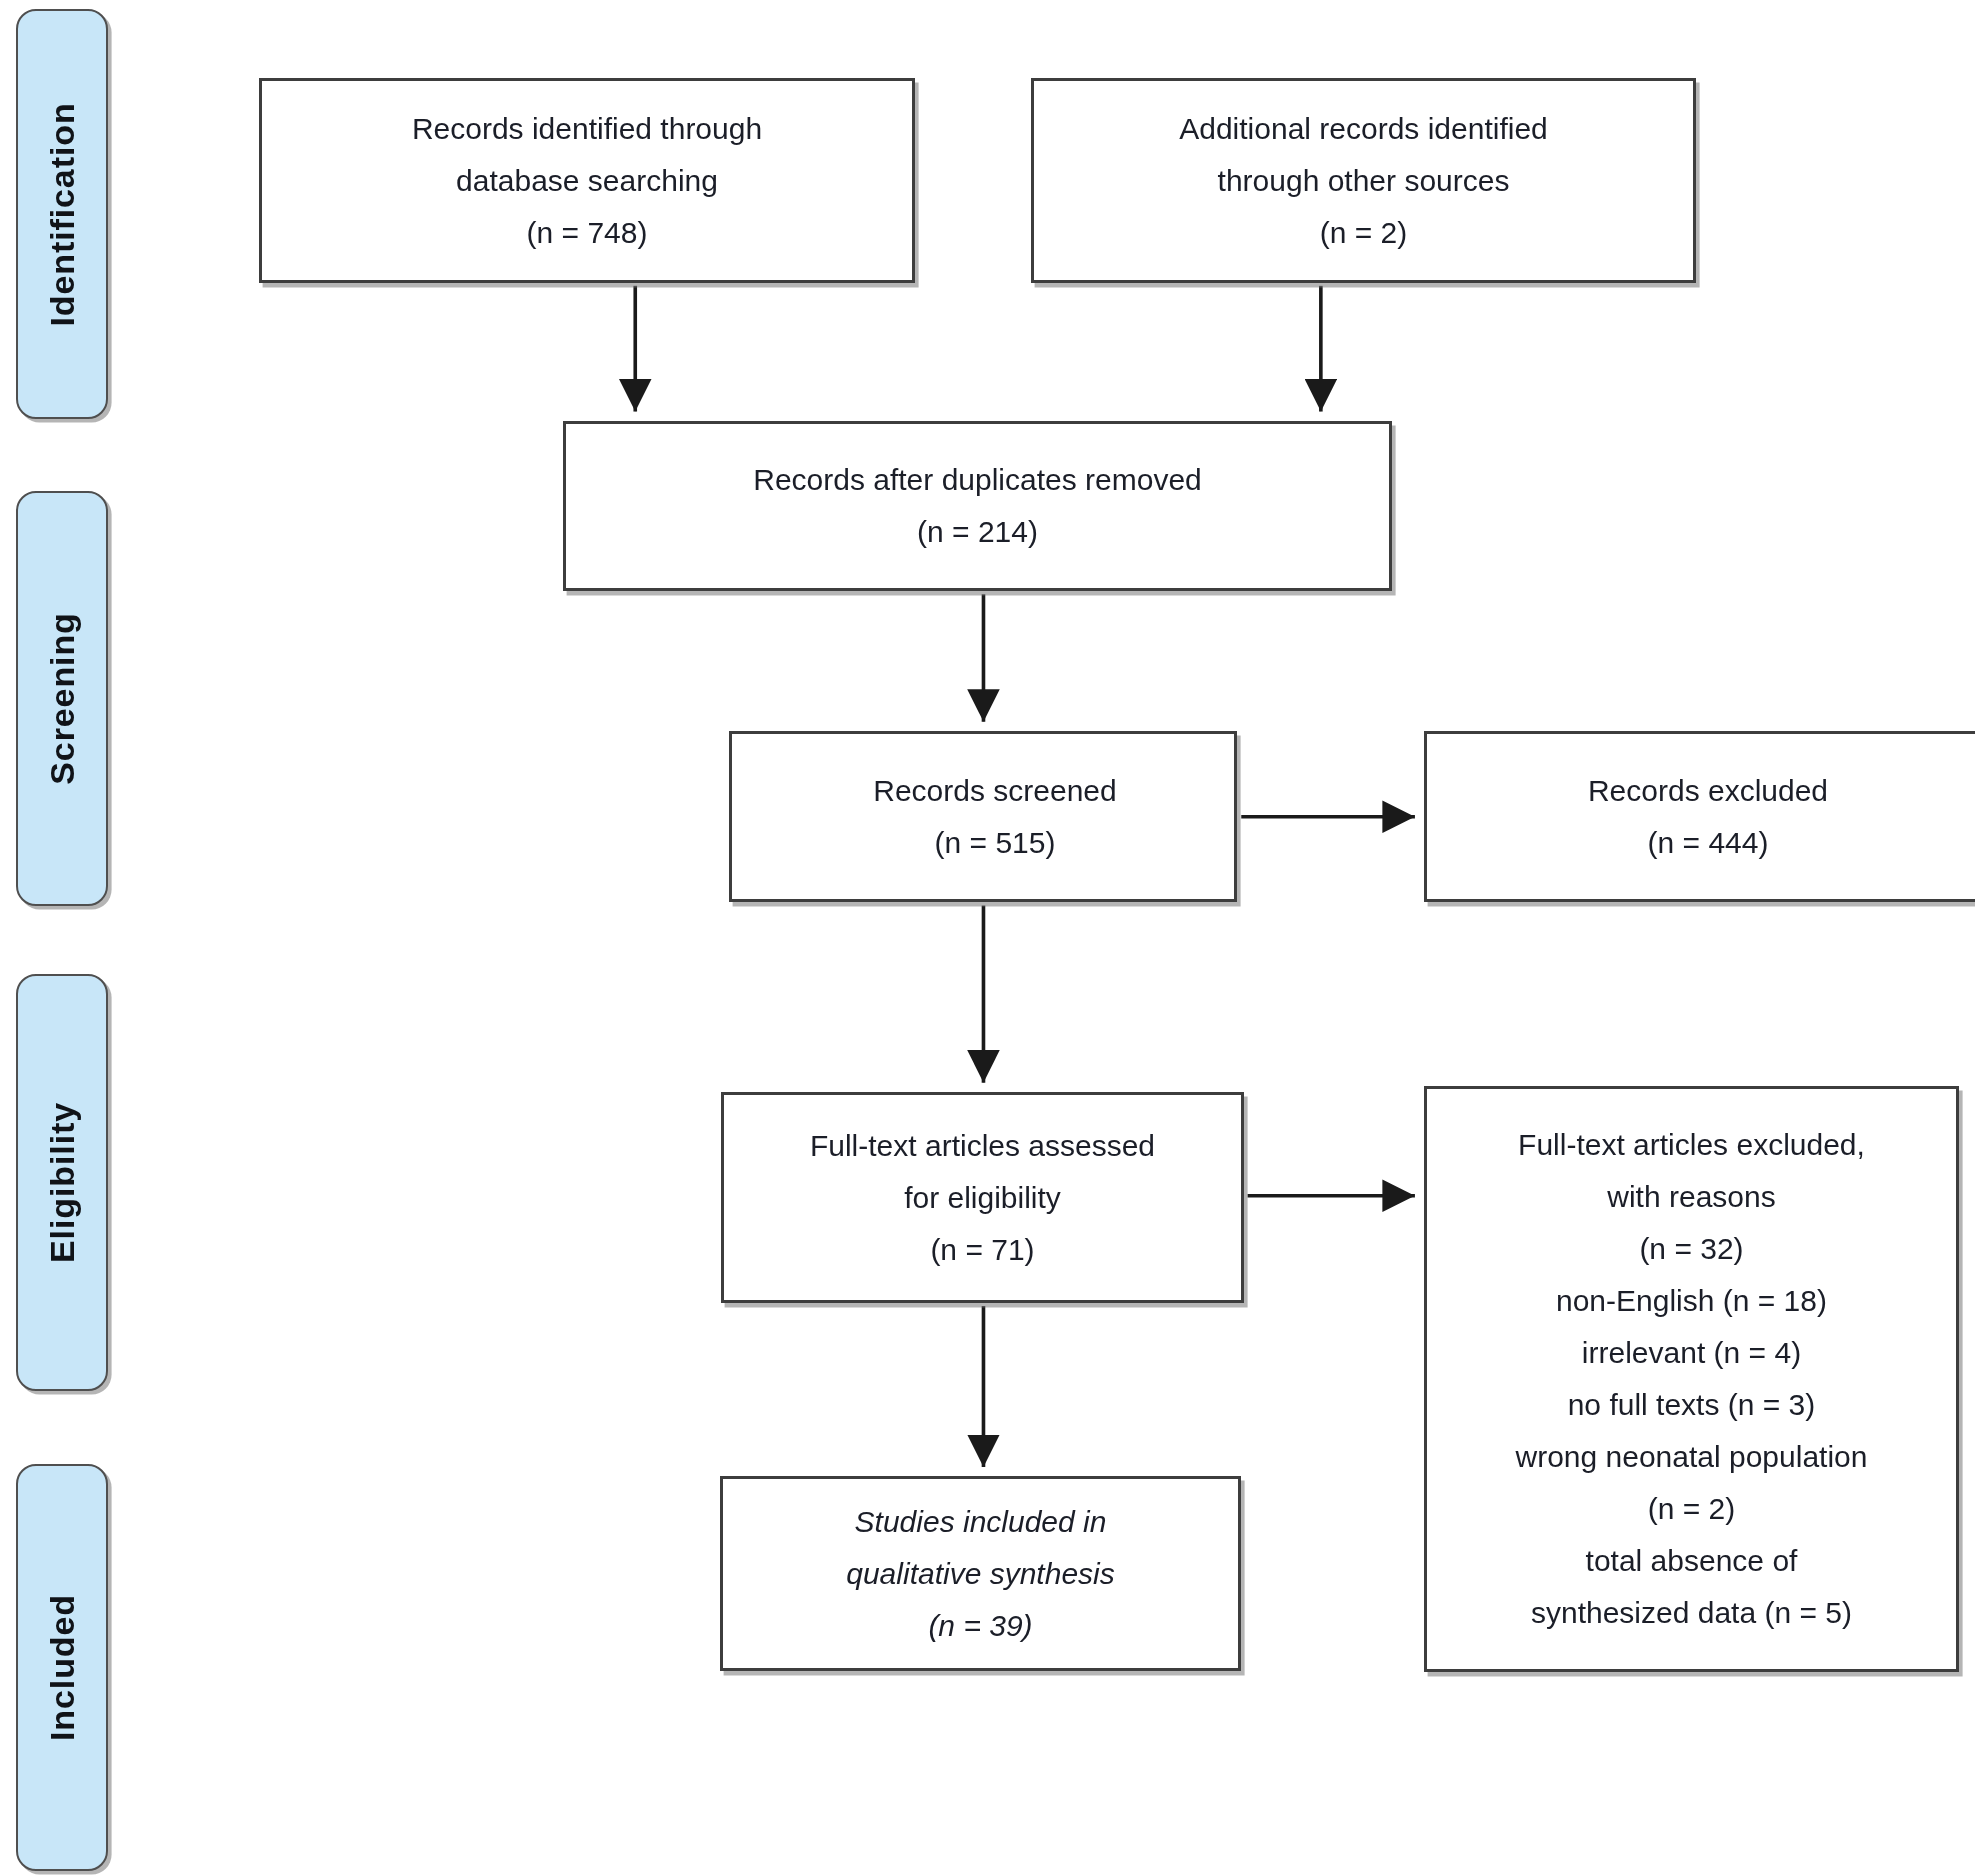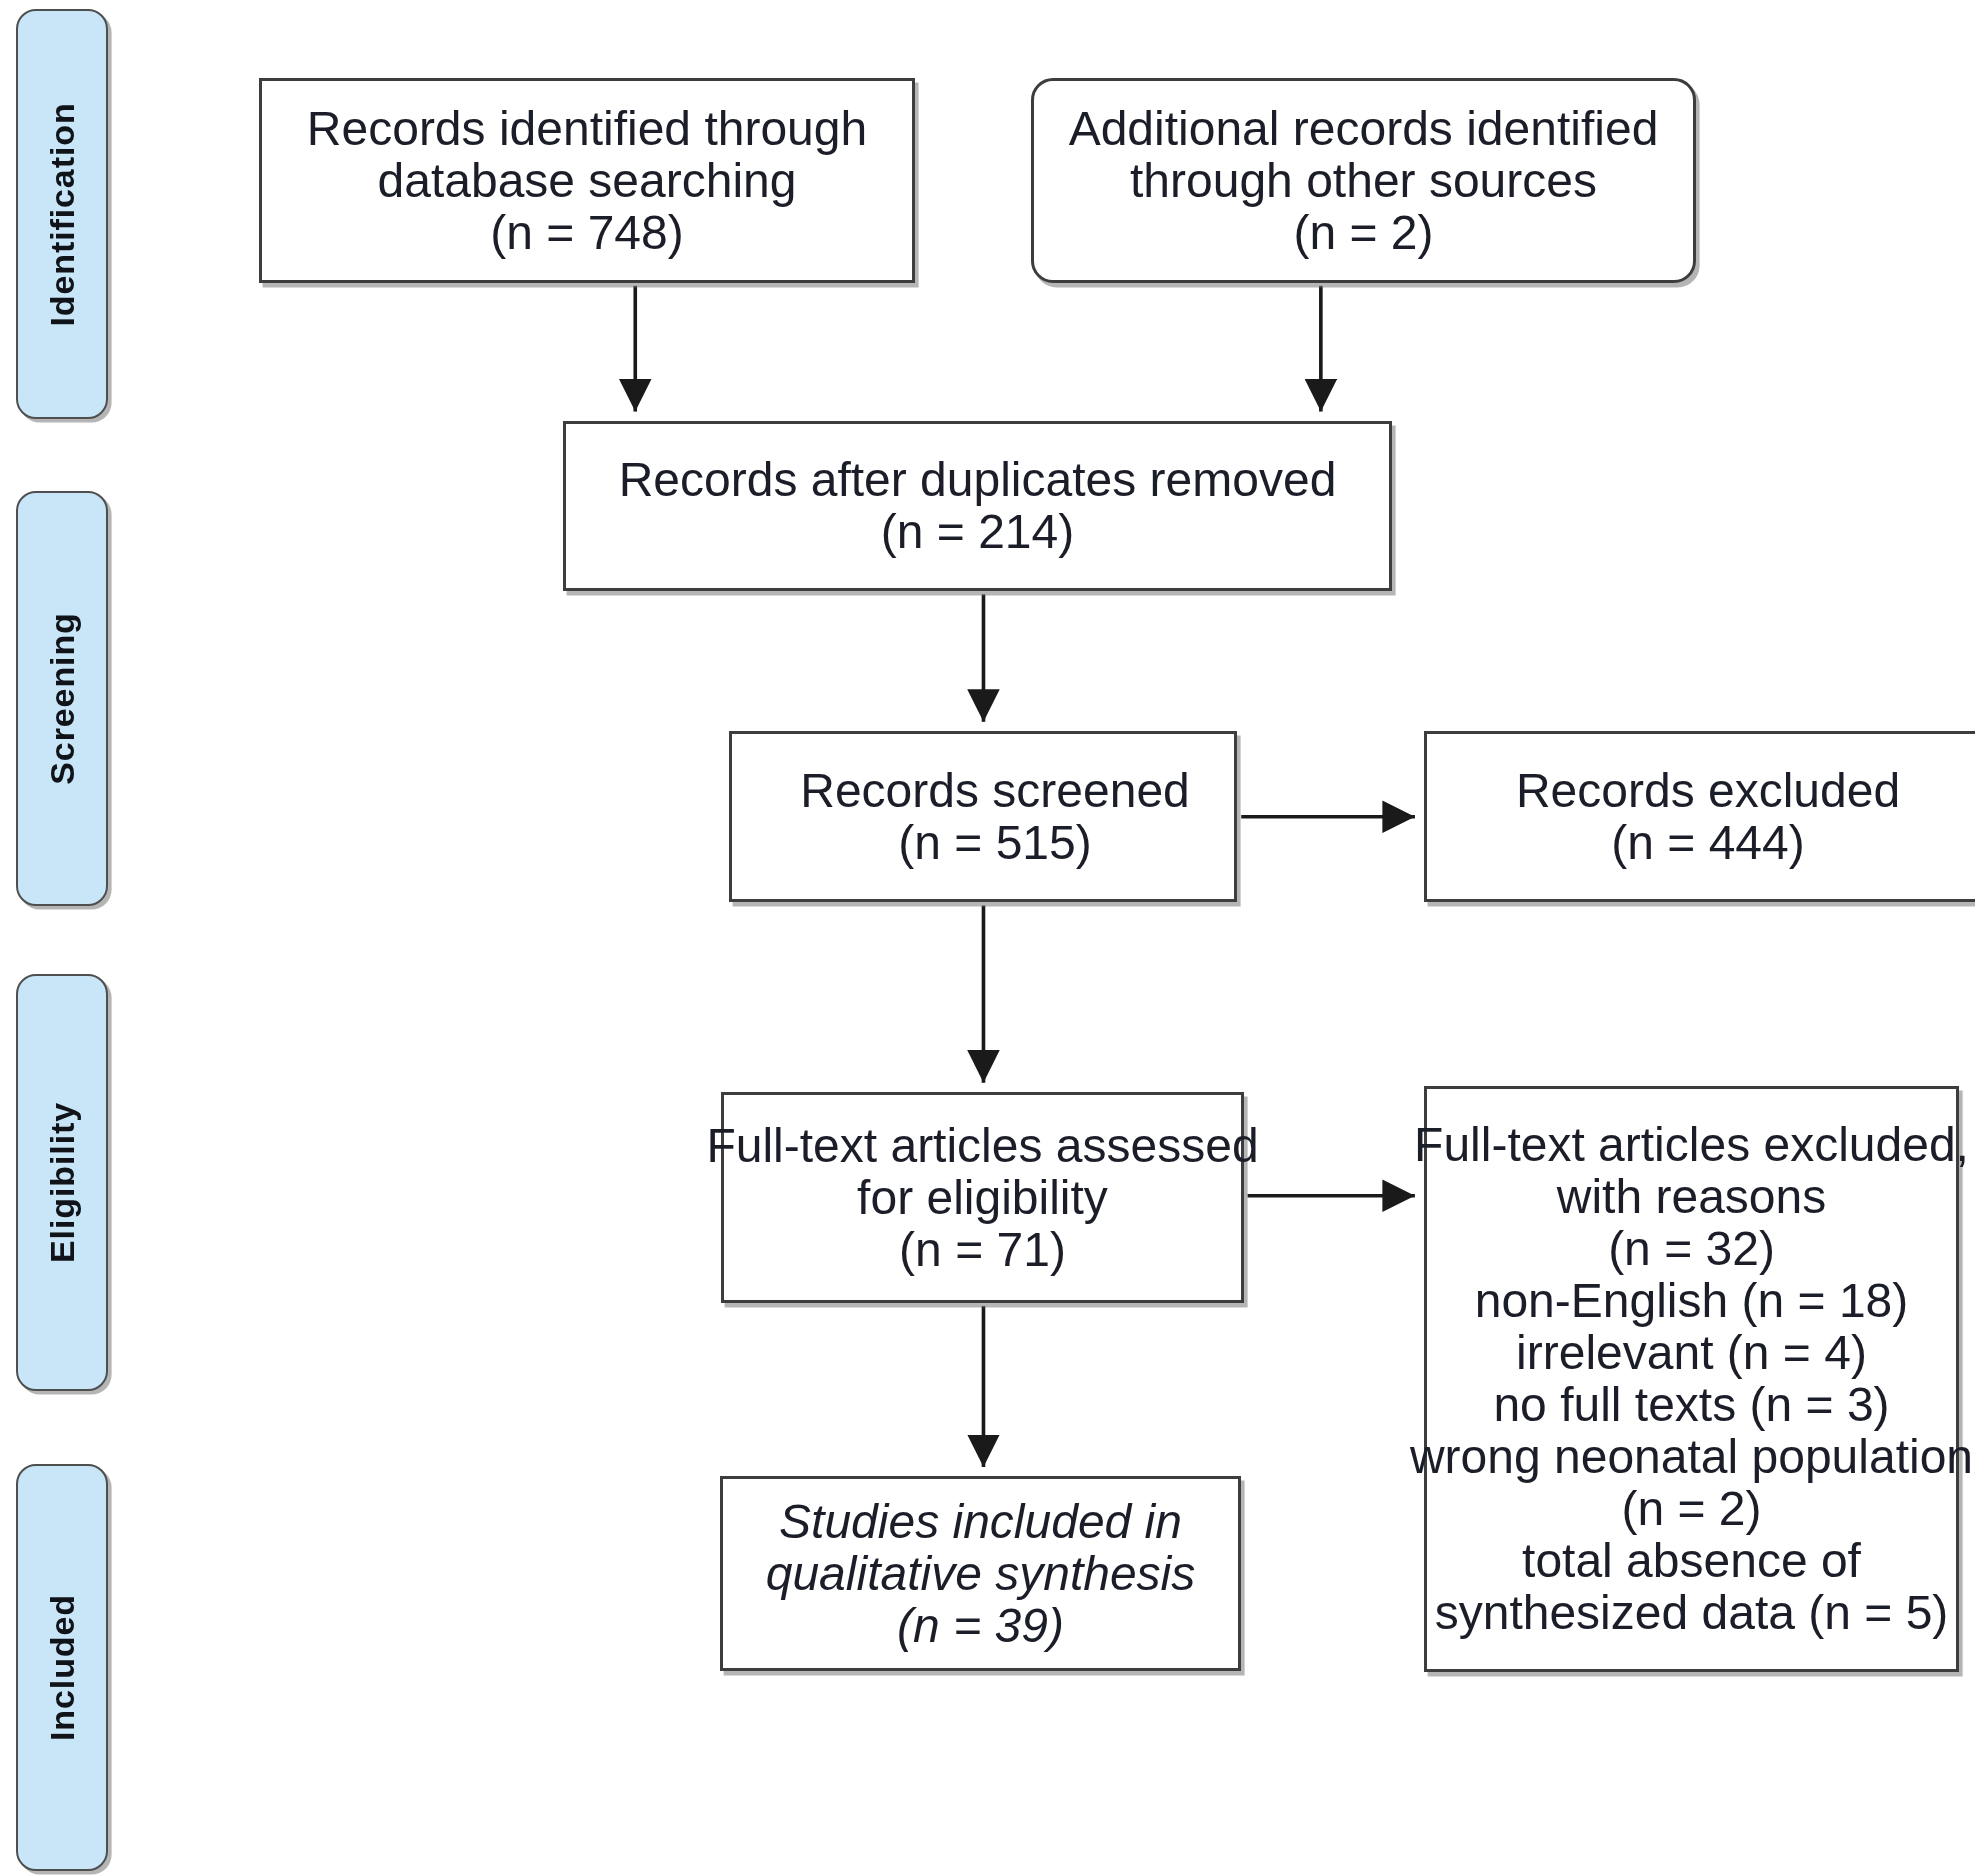--- a/index.html
+++ b/index.html
@@ -64,21 +64,21 @@
     border: 3.6px solid var(--box-border);
     box-shadow: 3.6px 4.5px 0 0 var(--shadow-color);
     display: flex;
     align-items: center;
     justify-content: center;
     box-sizing: border-box;
     text-align: center;
   }
   .box-text {
     white-space: pre;
-    font-size: 48px;
+    font-size: 30px;
     line-height: 52px;
     color: var(--text-color);
   }
 </style>
 </head>
 <body>
 
 <div class="canvas">
 
   <svg class="arrows" viewBox="0 0 2184 2073" xmlns="http://www.w3.org/2000/svg">
@@ -108,21 +108,21 @@
   <div class="stage" style="top:1464px; height:407px;">
     <span class="stage-text">Included</span>
   </div>
 
   <div class="fbox" style="left:259px; top:78px; width:656px; height:205px;">
     <span class="box-text">Records identified through
 database searching
 (n = 748)</span>
   </div>
 
-  <div class="fbox" style="left:1031px; top:78px; width:665px; height:205px;border-radius:22px;">
+  <div class="fbox" style="left:1031px; top:78px; width:665px; height:205px;">
     <span class="box-text">Additional records identified
 through other sources
 (n = 2)</span>
   </div>
 
   <div class="fbox" style="left:563px; top:421px; width:829px; height:170px;">
     <span class="box-text">Records after duplicates removed
 (n = 214)</span>
   </div>
 

